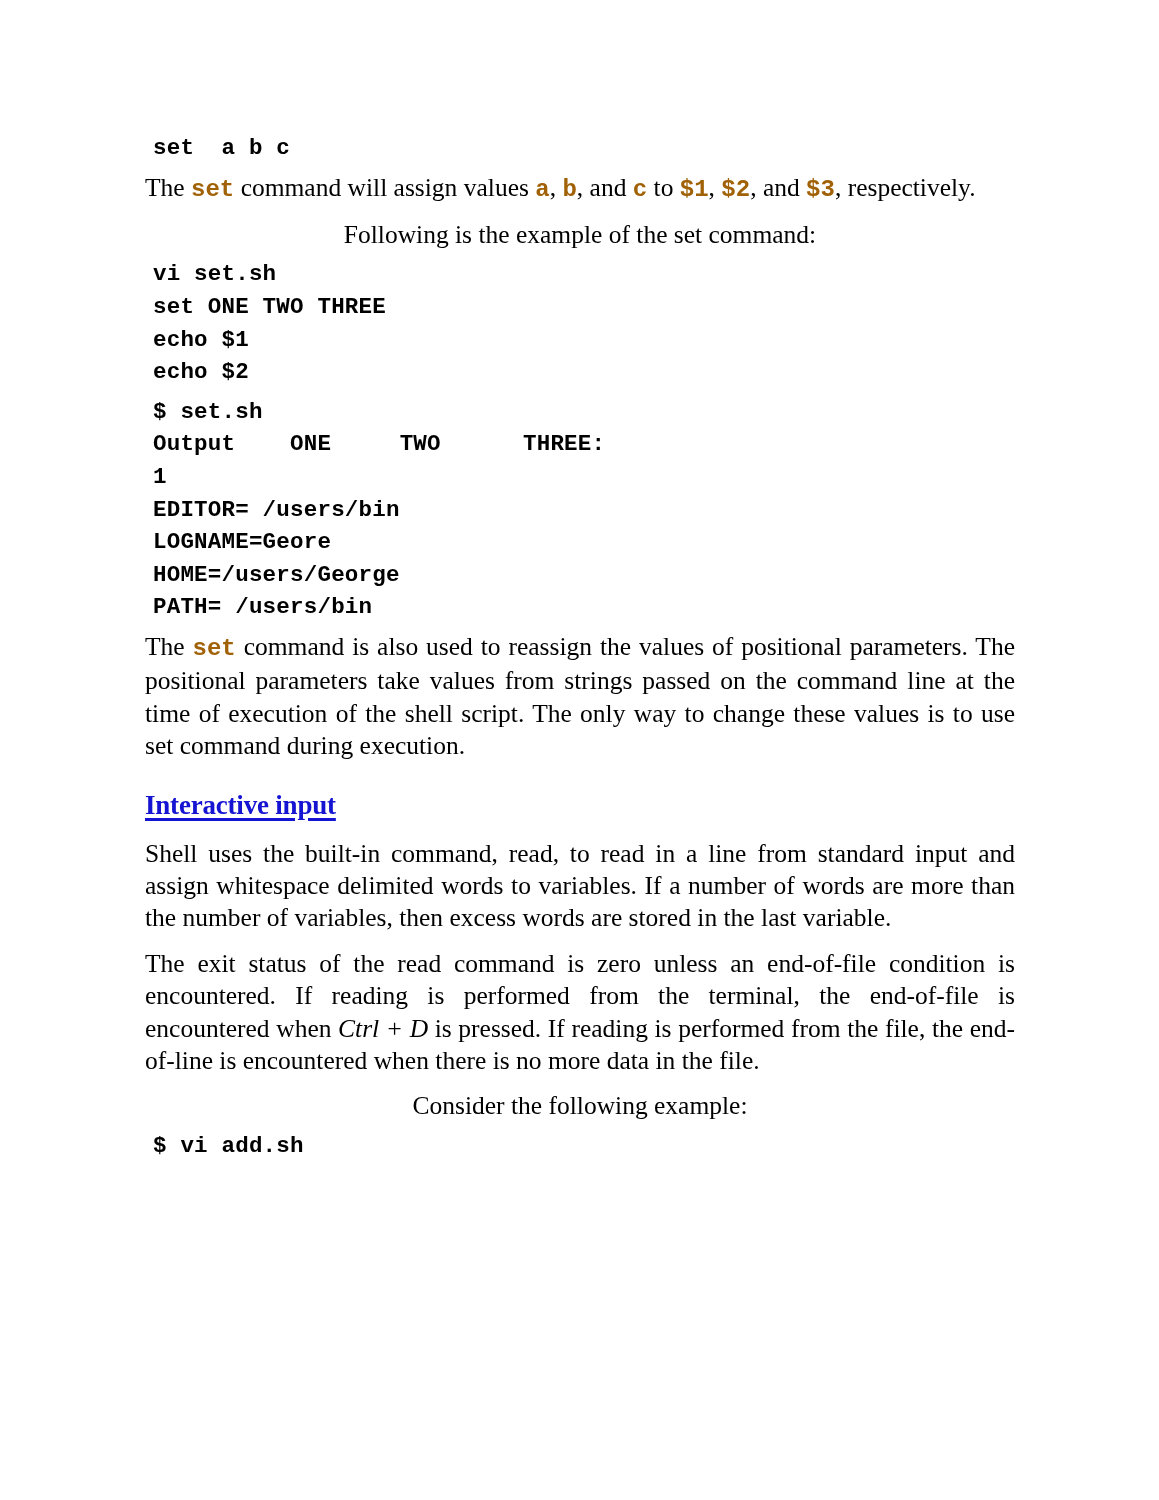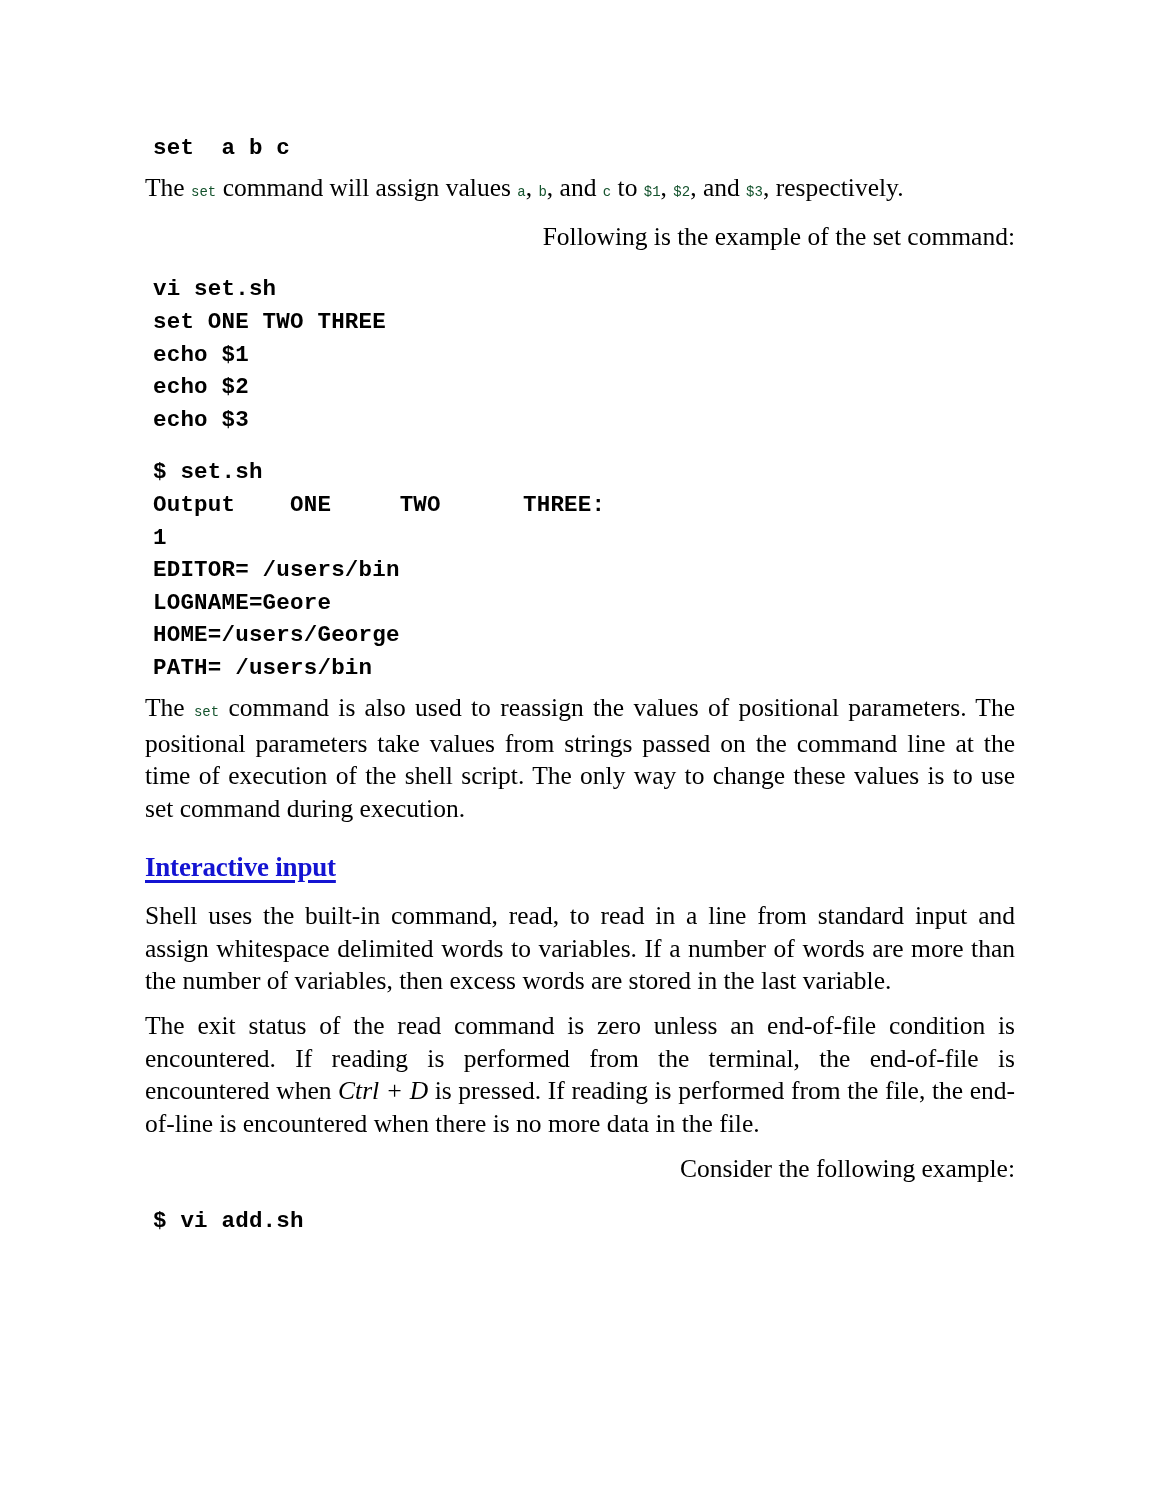--- a/index.html
+++ b/index.html
@@ -39,52 +39,52 @@
     margin: 0 0 4px 0;
     padding: 0;
     font-family: "Liberation Serif", "DejaVu Serif", serif;
     font-size: 25.5px;
     line-height: 32.4px;
     text-align: justify;
     text-justify: inter-word;
     color: #000000;
   }
   p.body.last-left {
-    text-align: right;
+    text-align: center;
   }
   p.body.tight {
     margin-bottom: 2px;
   }
 
   
   code.inl {
     font-family: "Liberation Mono", "DejaVu Sans Mono", monospace;
-    font-size: 14px;
-    font-weight: normal;
+    font-size: 24px;
+    font-weight: bold;
     letter-spacing: 0px;
-    color: #14532d;
+    color: #a16207;
   }
 
   
   .codeblock {
     margin: 0;
     padding: 0;
     margin-left: 8px;
   }
   .codeblock .cline {
     font-family: "Liberation Mono", "DejaVu Sans Mono", monospace;
     font-size: 22.5px;
     font-weight: bold;
     line-height: 32.6px;
     white-space: pre;
     color: #000000;
     letter-spacing: 0.2px;
   }
 
-  .gap-before { margin-top: 20px; }
+  .gap-before { margin-top: 7px; }
   .gap-after  { margin-bottom: 7px; }
 
   
   h2.heading {
     margin: 27px 0 8px 0;
     padding: 0;
     font-family: "Liberation Serif", "DejaVu Serif", serif;
     font-size: 27px;
     font-weight: bold;
     color: #1414d2;
@@ -114,21 +114,20 @@
 
     <div class="para-gap"></div>
 
     <p class="body last-left tight">Following is the example of the set command:</p>
 
     <div class="codeblock gap-before gap-after">
       <div class="cline">vi set.sh</div>
       <div class="cline">set ONE TWO THREE</div>
       <div class="cline">echo $1</div>
       <div class="cline">echo $2</div>
-      <div class="cline">echo $3</div>
     </div>
 
 
     <div class="codeblock gap-before gap-after">
       <div class="cline">$ set.sh</div>
       <div class="cline"><span>Output</span><span>    </span><span>ONE</span><span>     </span><span>TWO</span><span>      </span><span>THREE:</span></div>
       <div class="cline">1</div>
       <div class="cline">EDITOR= /users/bin</div>
       <div class="cline">LOGNAME=Geore</div>
       <div class="cline">HOME=/users/George</div>

